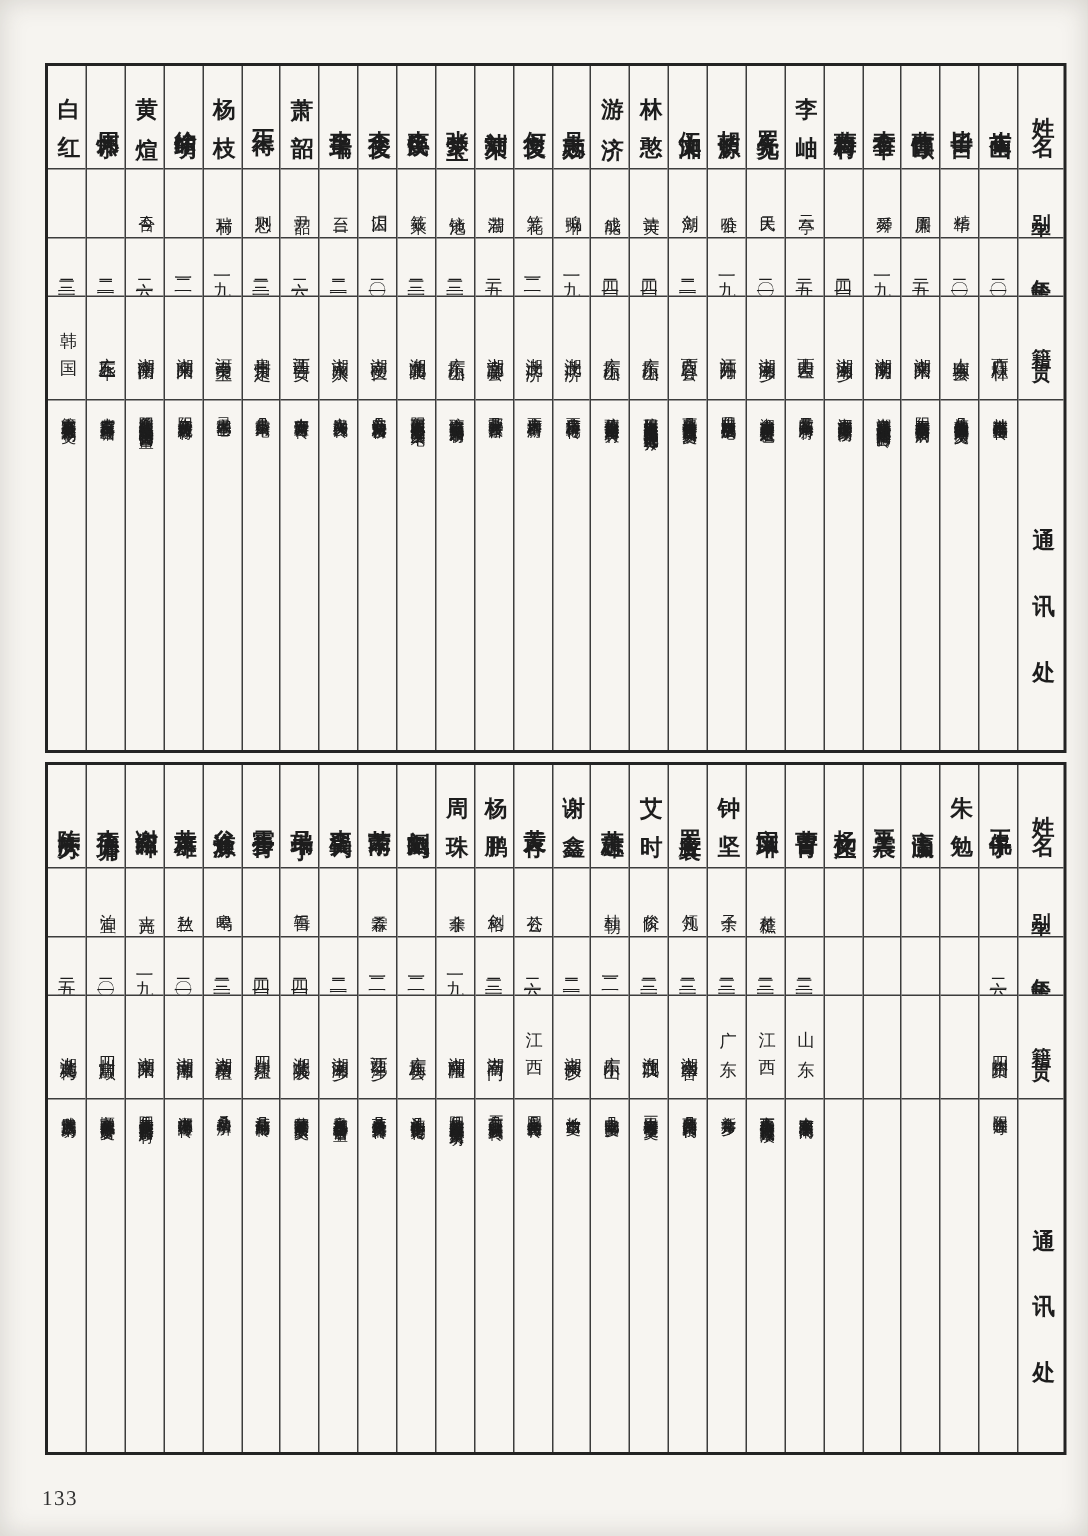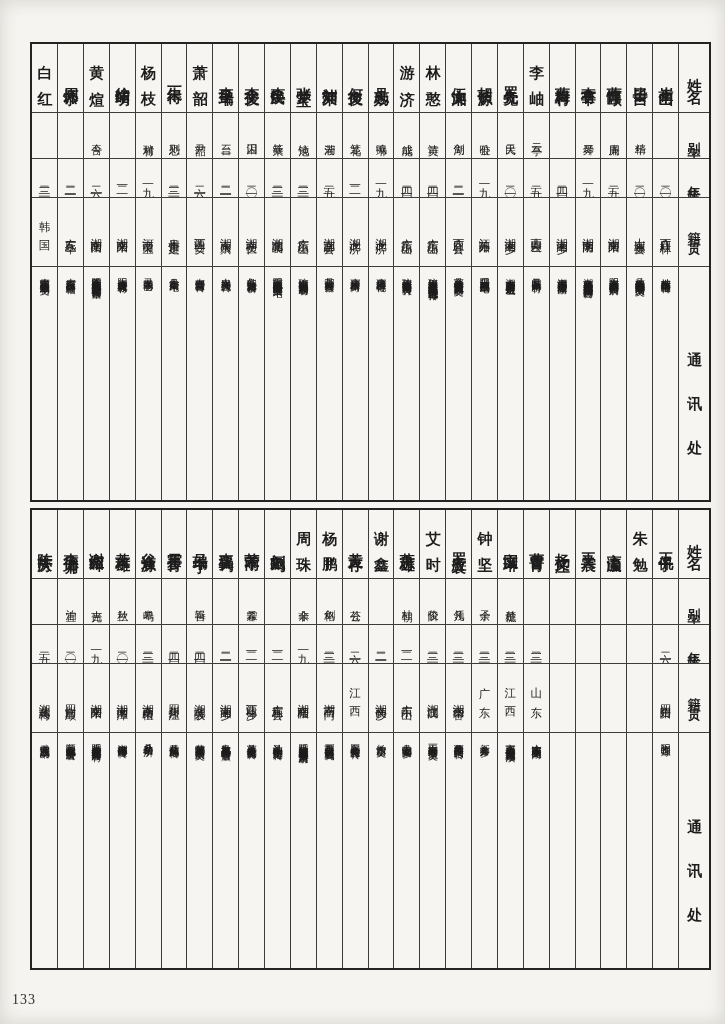--- a/index.html
+++ b/index.html
@@ -52,21 +52,21 @@
   .spread2{letter-spacing:1.7em !important;}
   .header-col .cell{align-items:center;}
   .header-col .vtext{font-weight:700;font-size:15px;height:auto;}
   .header-col .c-name .vtext{letter-spacing:12px;}
   .header-col .c-alias .vtext{font-size:13px;letter-spacing:4px;}
   .header-col .c-age .vtext{font-size:13px;letter-spacing:2px;}
   .header-col .c-native .vtext{font-size:13px;letter-spacing:10px;}
   .header-col .c-addr{align-items:center;padding:0;}
   .header-col .c-addr .vtext{font-size:15px;letter-spacing:44px;padding-top:44px;}
   .page-number{
-    position:absolute;left:12px;bottom:16px;
+    position:absolute;left:28px;bottom:16px;
     font-size:14px;letter-spacing:1px;color:#2e2e2e;
     font-family:"Liberation Serif","DejaVu Serif",serif;
   }
 </style>
 </head>
 <body>
 
 <div class="page">
   <div class="tables">
     <div class="dir-table top">

